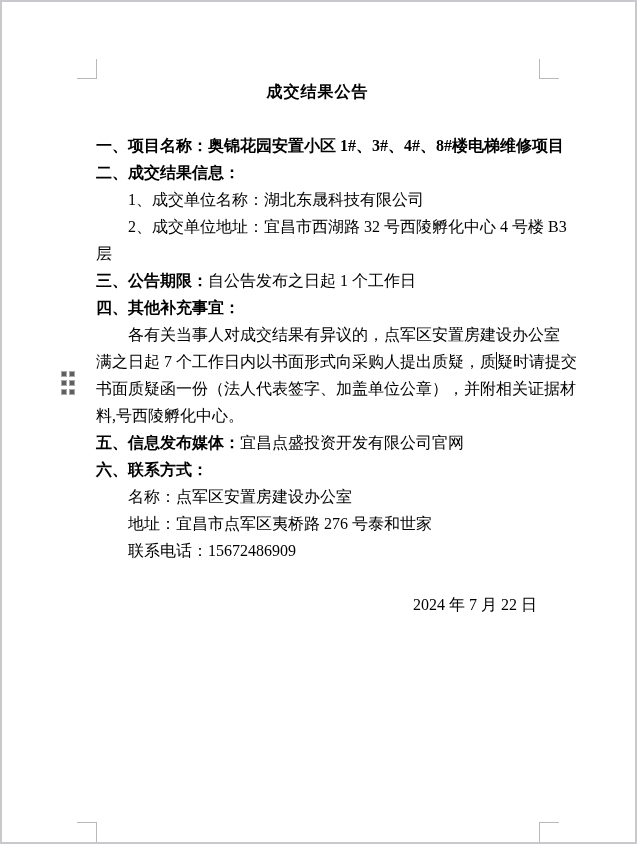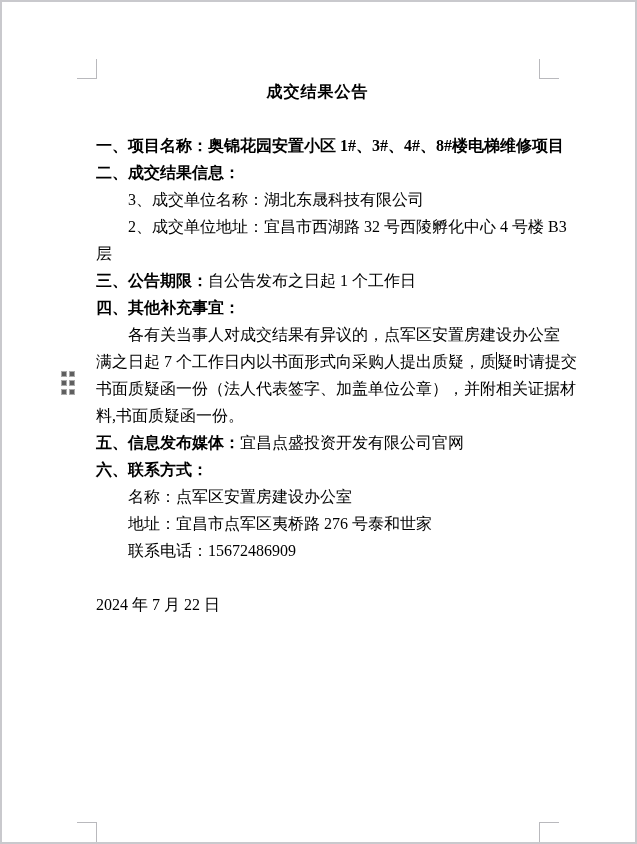--- a/index.html
+++ b/index.html
@@ -42,21 +42,21 @@
     width: 443px;
   }
   .ln {
     height: 27px; line-height: 27px;
     font-size: 16px; color: #000;
     white-space: nowrap; overflow: visible;
   }
   .b { font-weight: bold; }
   .ind { padding-left: 32px; }
   .title { text-align: center; letter-spacing: 1px; }
-  .date-line { padding-right: 2px; }
+  .date-line { text-align: right; padding-right: 2px; }
   .caret {
     display: inline-block;
     width: 1px; height: 18px;
     background: #000;
     vertical-align: -3px;
   }
 </style>
 </head>
 <body>
 
@@ -79,36 +79,36 @@
   <div class="content">
 
     <div class="ln title b">成交结果公告</div>
 
     <div class="ln"></div>
 
     <div class="ln b">一、项目名称：奥锦花园安置小区 1#、3#、4#、8#楼电梯维修项目</div>
 
     <div class="ln b">二、成交结果信息：</div>
 
-    <div class="ln ind">3、成交单位名称：湖北东晟科技有限公司</div>
+    <div class="ln ind">1、成交单位名称：湖北东晟科技有限公司</div>
 
     <div class="ln ind">2、成交单位地址：宜昌市西湖路 32 号西陵孵化中心 4 号楼 B3</div>
     <div class="ln">层</div>
 
 
     <div class="ln"><span class="b">三、公告期限：</span><span>自公告发布之日起 1 个工作日</span></div>
 
     <div class="ln b">四、其他补充事宜：</div>
 
     <div class="ln ind">各有关当事人对成交结果有异议的，点军区安置房建设办公室</div>
 
     <div class="ln"><span>满之日起 7 个工作日内以书面形式向采购人提出质疑，质</span><span class="caret"></span><span>疑时请提交</span></div>
 
     <div class="ln">书面质疑函一份（法人代表签字、加盖单位公章），并附相关证据材</div>
-    <div class="ln">料,书面质疑函一份。</div>
+    <div class="ln">料,号西陵孵化中心。</div>
 
     <div class="ln"><span class="b">五、信息发布媒体：</span><span>宜昌点盛投资开发有限公司官网</span></div>
 
     <div class="ln b">六、联系方式：</div>
 
     <div class="ln ind">名称：点军区安置房建设办公室</div>
     <div class="ln ind">地址：宜昌市点军区夷桥路 276 号泰和世家</div>
     <div class="ln ind">联系电话：15672486909</div>
 
     <div class="ln"></div>

